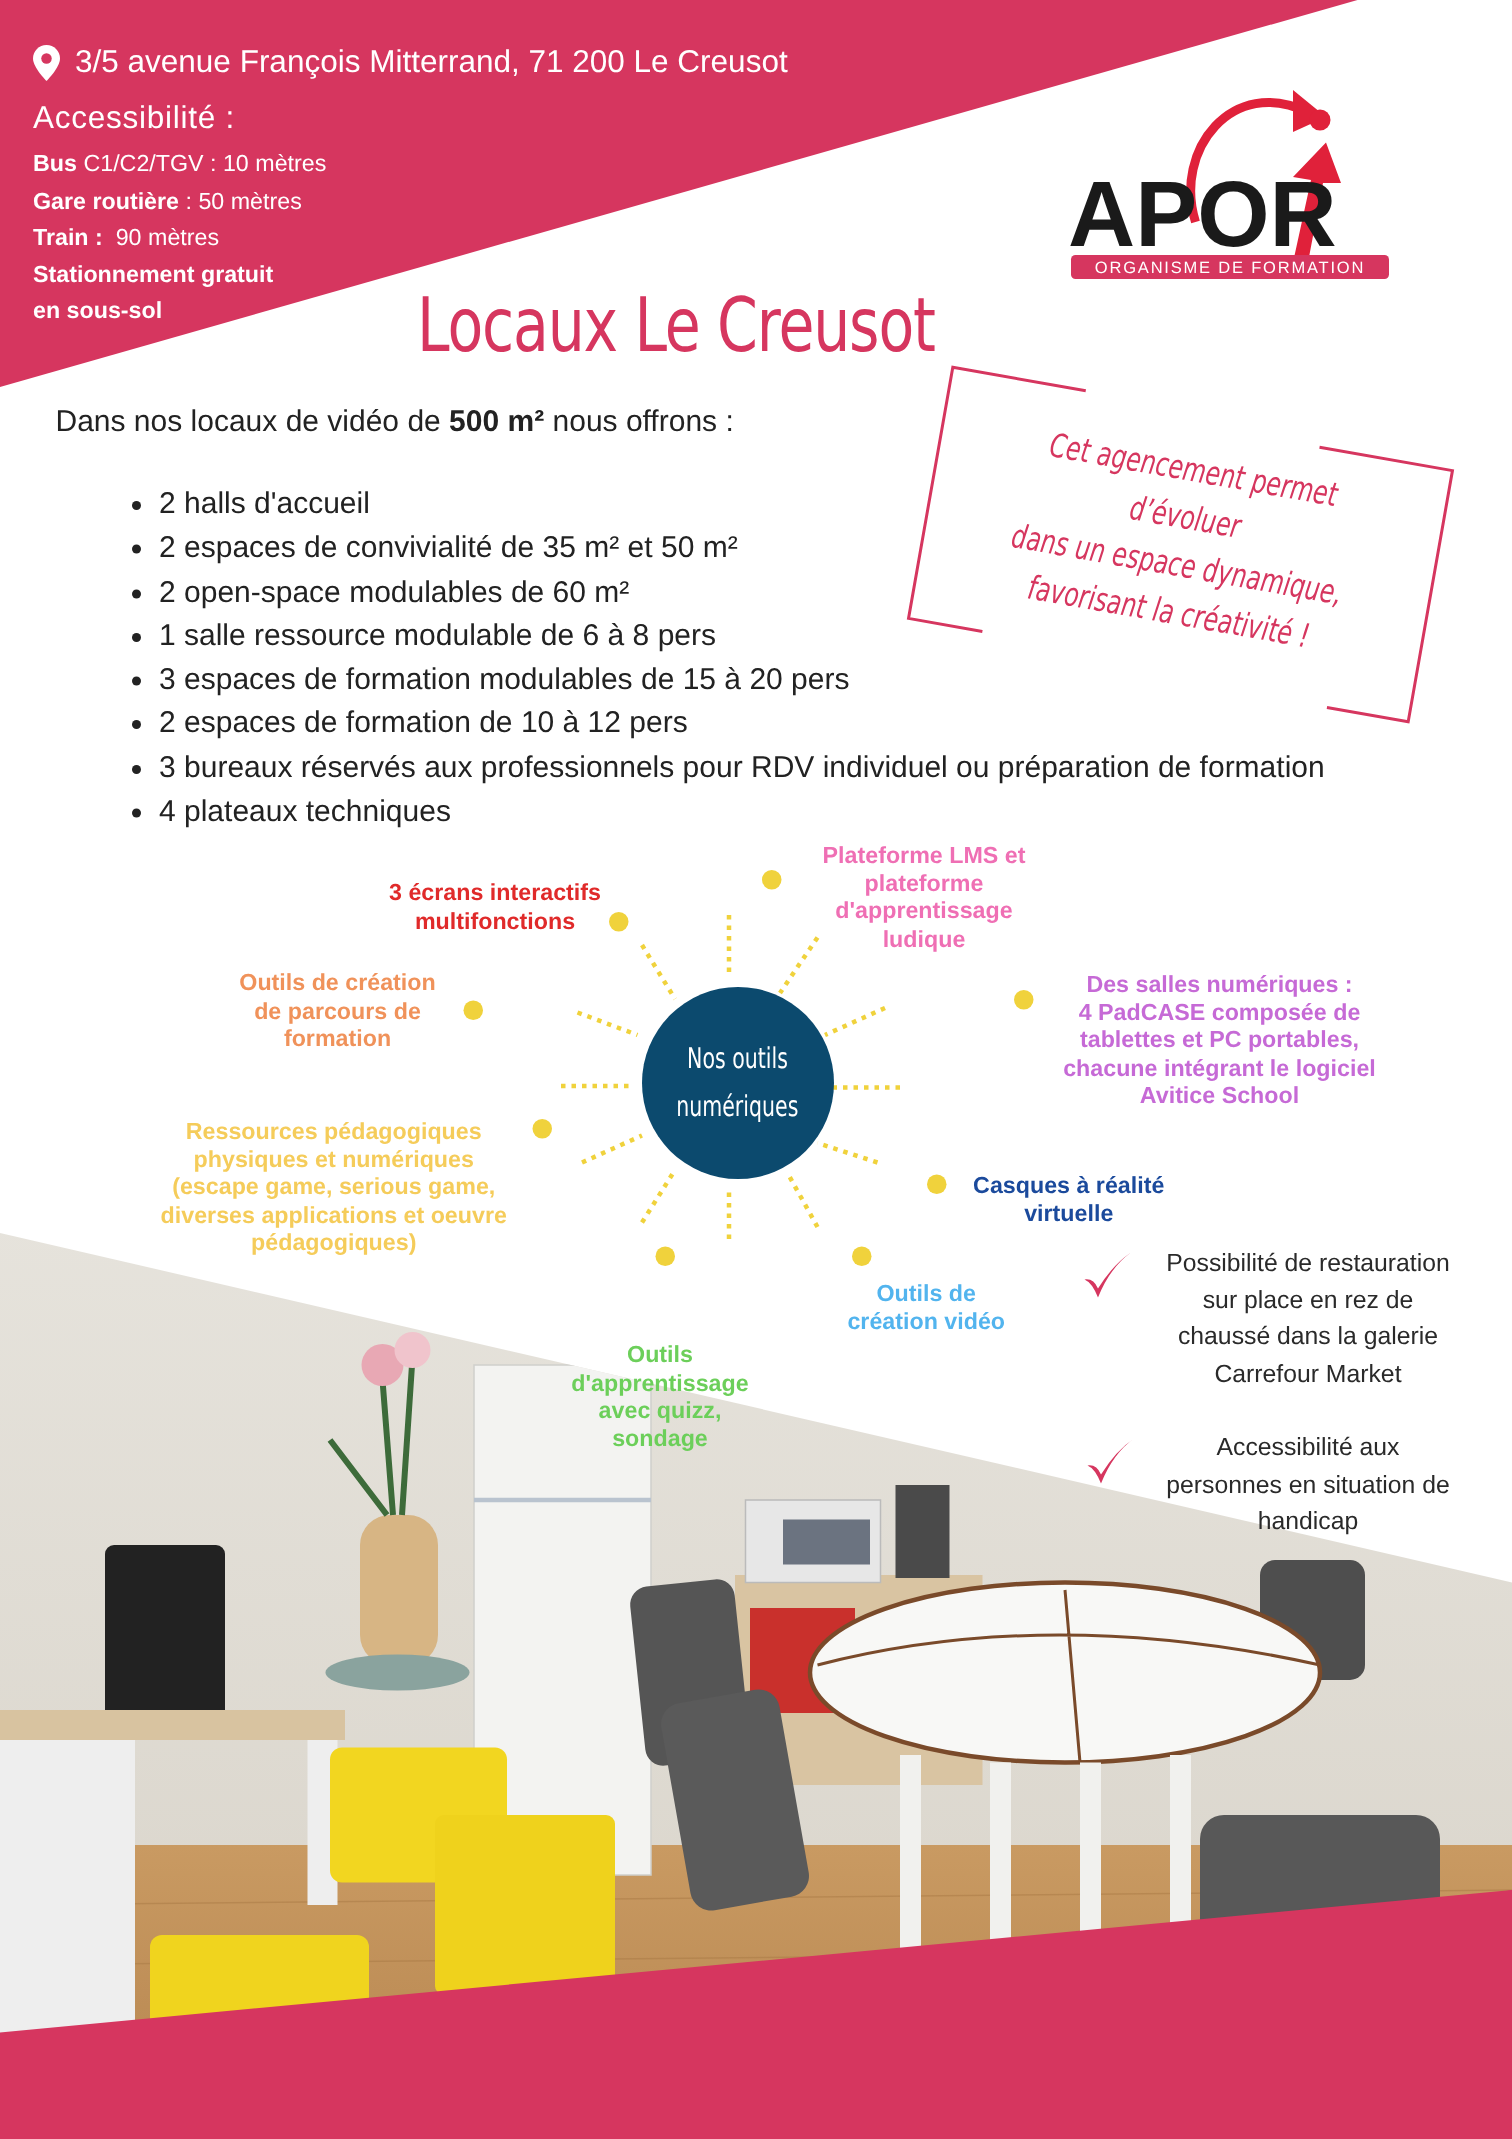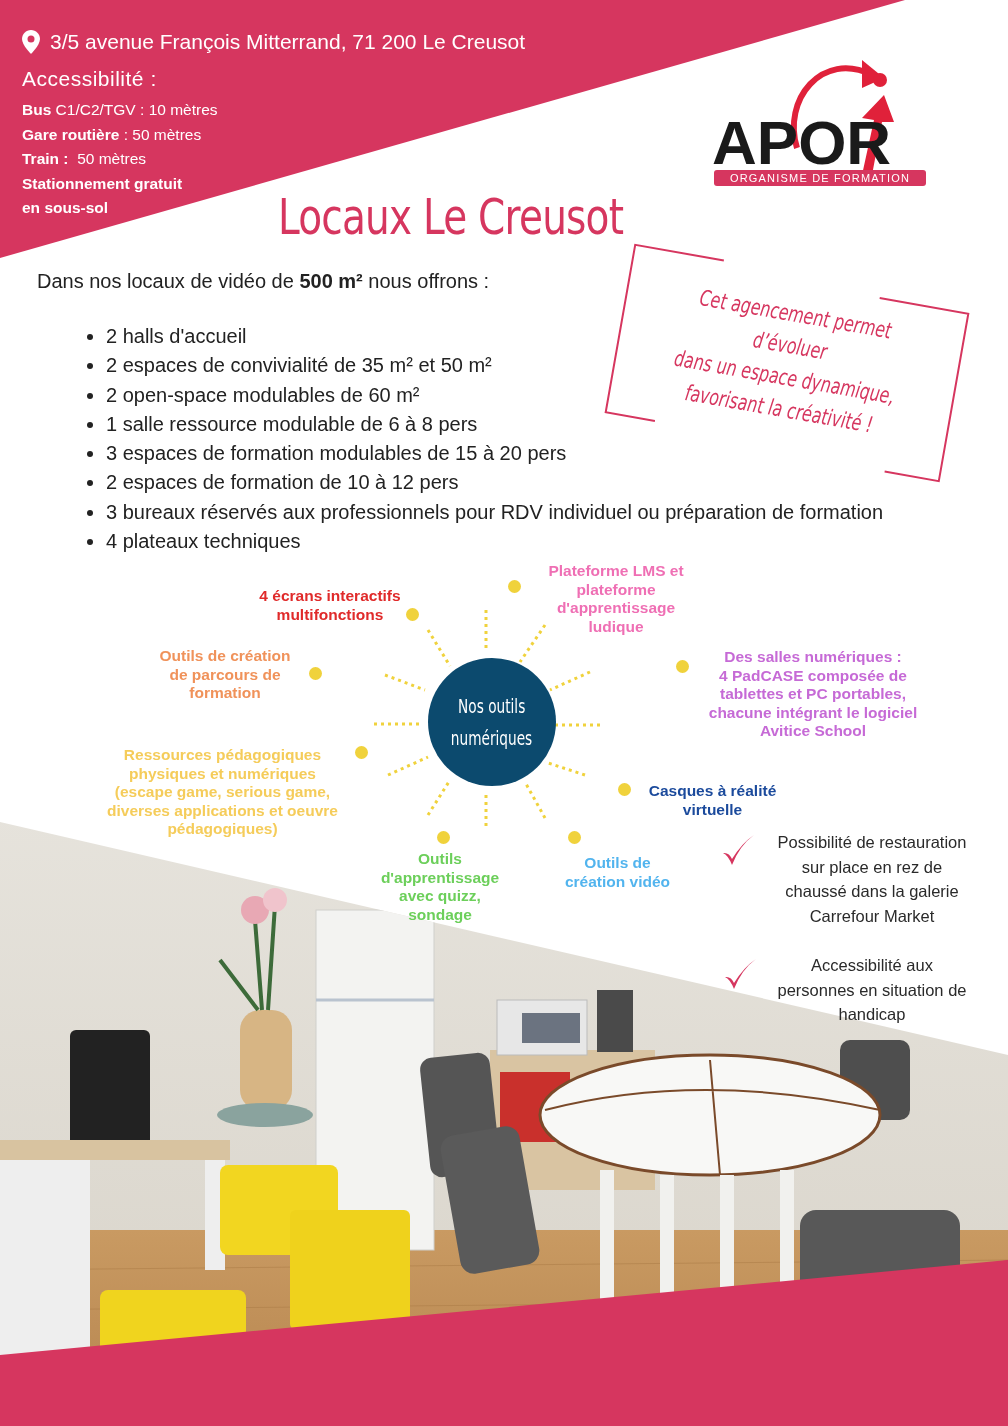--- a/index.html
+++ b/index.html
@@ -147,21 +147,21 @@
     <circle cx="9" cy="9" r="3.5" fill="#d6365f"></circle>
   </svg>
   <span>3/5 avenue François Mitterrand, 71 200 Le Creusot</span>
 </div>
 
 <div class="abs access-title">Accessibilité :</div>
 
 <div class="abs access-list">
   <div><span class="lbl">Bus</span><span> C1/C2/TGV : 10 mètres</span></div>
   <div><span class="lbl">Gare routière</span><span> : 50 mètres</span></div>
-  <div style="white-space:pre"><span class="lbl">Train :</span><span>  50 mètres</span></div>
+  <div style="white-space:pre"><span class="lbl">Train :</span><span>  90 mètres</span></div>
   <div><span class="lbl">Stationnement gratuit</span></div>
   <div><span class="lbl">en sous-sol</span></div>
 </div>
 
 <div class="abs logo">
   <svg viewBox="0 0 220 160" width="220" height="160">
     <path d="M85 118 C70 70 110 20 160 45" stroke="#e0213a" stroke-width="6" fill="none"></path>
     <polygon points="150,30 172,48 150,58" fill="#e0213a"></polygon>
     <circle cx="168" cy="50" r="7" fill="#e0213a"></circle>
     <path d="M150 145 L162 90 L150 88 L172 65 L182 92 L170 92 L160 145 Z" fill="#e0213a"></path>
@@ -216,21 +216,21 @@
     <line x1="486" y1="795" x2="486" y2="830"></line>
   </g>
 </svg>
 
 <div class="abs hub">
   <span>Nos outils</span>
   <span>numériques</span>
 </div>
 
 <div class="dot" style="left:406px;top:608px"></div>
-<div class="node" style="left:230px;top:587px;width:200px;color:#e02a2a;white-space:pre">4 écrans interactifs
+<div class="node" style="left:230px;top:587px;width:200px;color:#e02a2a;white-space:pre">3 écrans interactifs
 multifonctions</div>
 
 <div class="dot" style="left:508px;top:580px"></div>
 <div class="node" style="left:520px;top:562px;width:192px;color:#ef6fb4;white-space:pre">Plateforme LMS et
 plateforme
 d'apprentissage
 ludique</div>
 
 <div class="dot" style="left:309px;top:667px"></div>
 <div class="node" style="left:140px;top:647px;width:170px;color:#f0925a;white-space:pre">Outils de création
@@ -249,21 +249,21 @@
 physiques et numériques
 (escape game, serious game,
 diverses applications et oeuvre
 pédagogiques)</div>
 
 <div class="dot" style="left:618px;top:783px"></div>
 <div class="node" style="left:630px;top:782px;width:165px;color:#1b4a9c;white-space:pre">Casques à réalité
 virtuelle</div>
 
 <div class="dot" style="left:437px;top:831px"></div>
-<div class="node" style="left:355px;top:850px;width:170px;color:#6ccf5a;white-space:pre">Outils
+<div class="node" style="left:355px;top:895px;width:170px;color:#6ccf5a;white-space:pre">Outils
 d'apprentissage
 avec quizz,
 sondage</div>
 
 <div class="dot" style="left:568px;top:831px"></div>
 <div class="node" style="left:540px;top:854px;width:155px;color:#52b4ee;white-space:pre">Outils de
 création vidéo</div>
 
 <svg class="check" style="left:720px;top:833px" viewBox="0 0 36 36">
   <path d="M3 20 Q8 22 12 32 Q20 12 34 2 Q22 10 12 26 Q9 19 3 20 Z" fill="#d6365f"></path>

